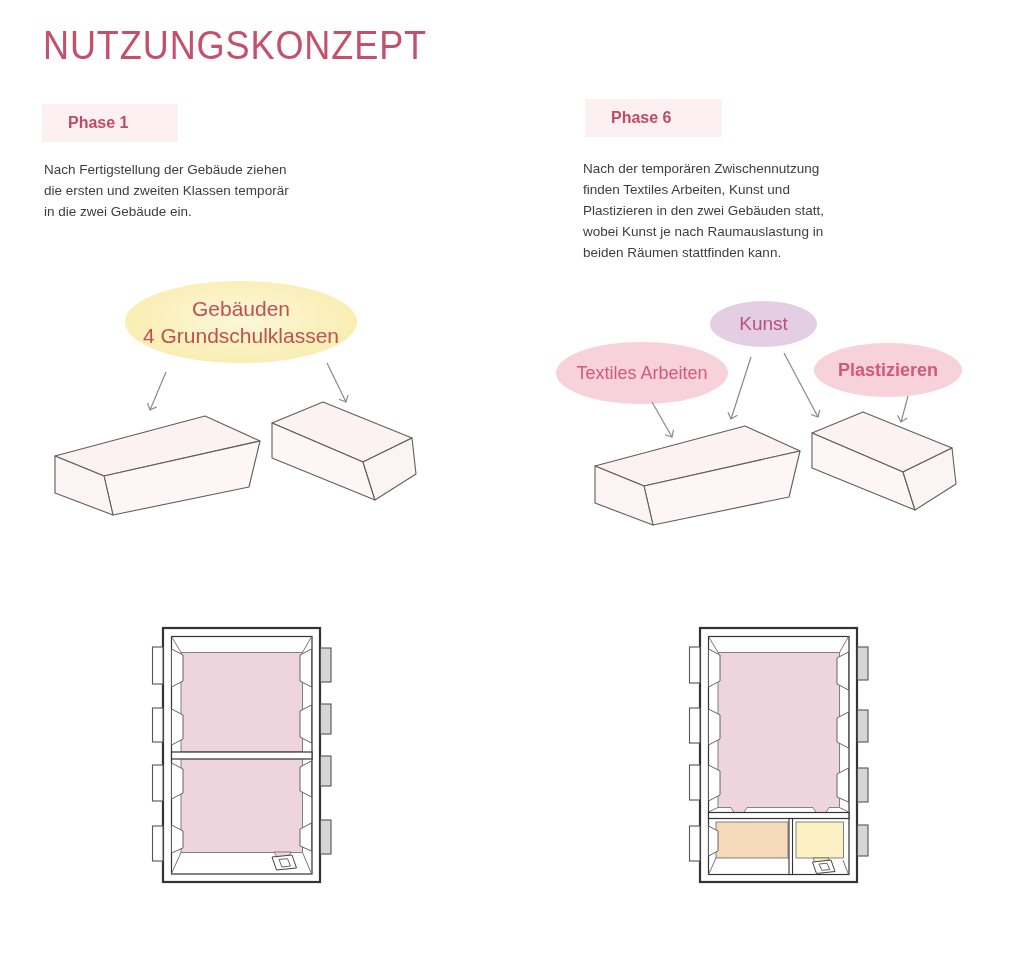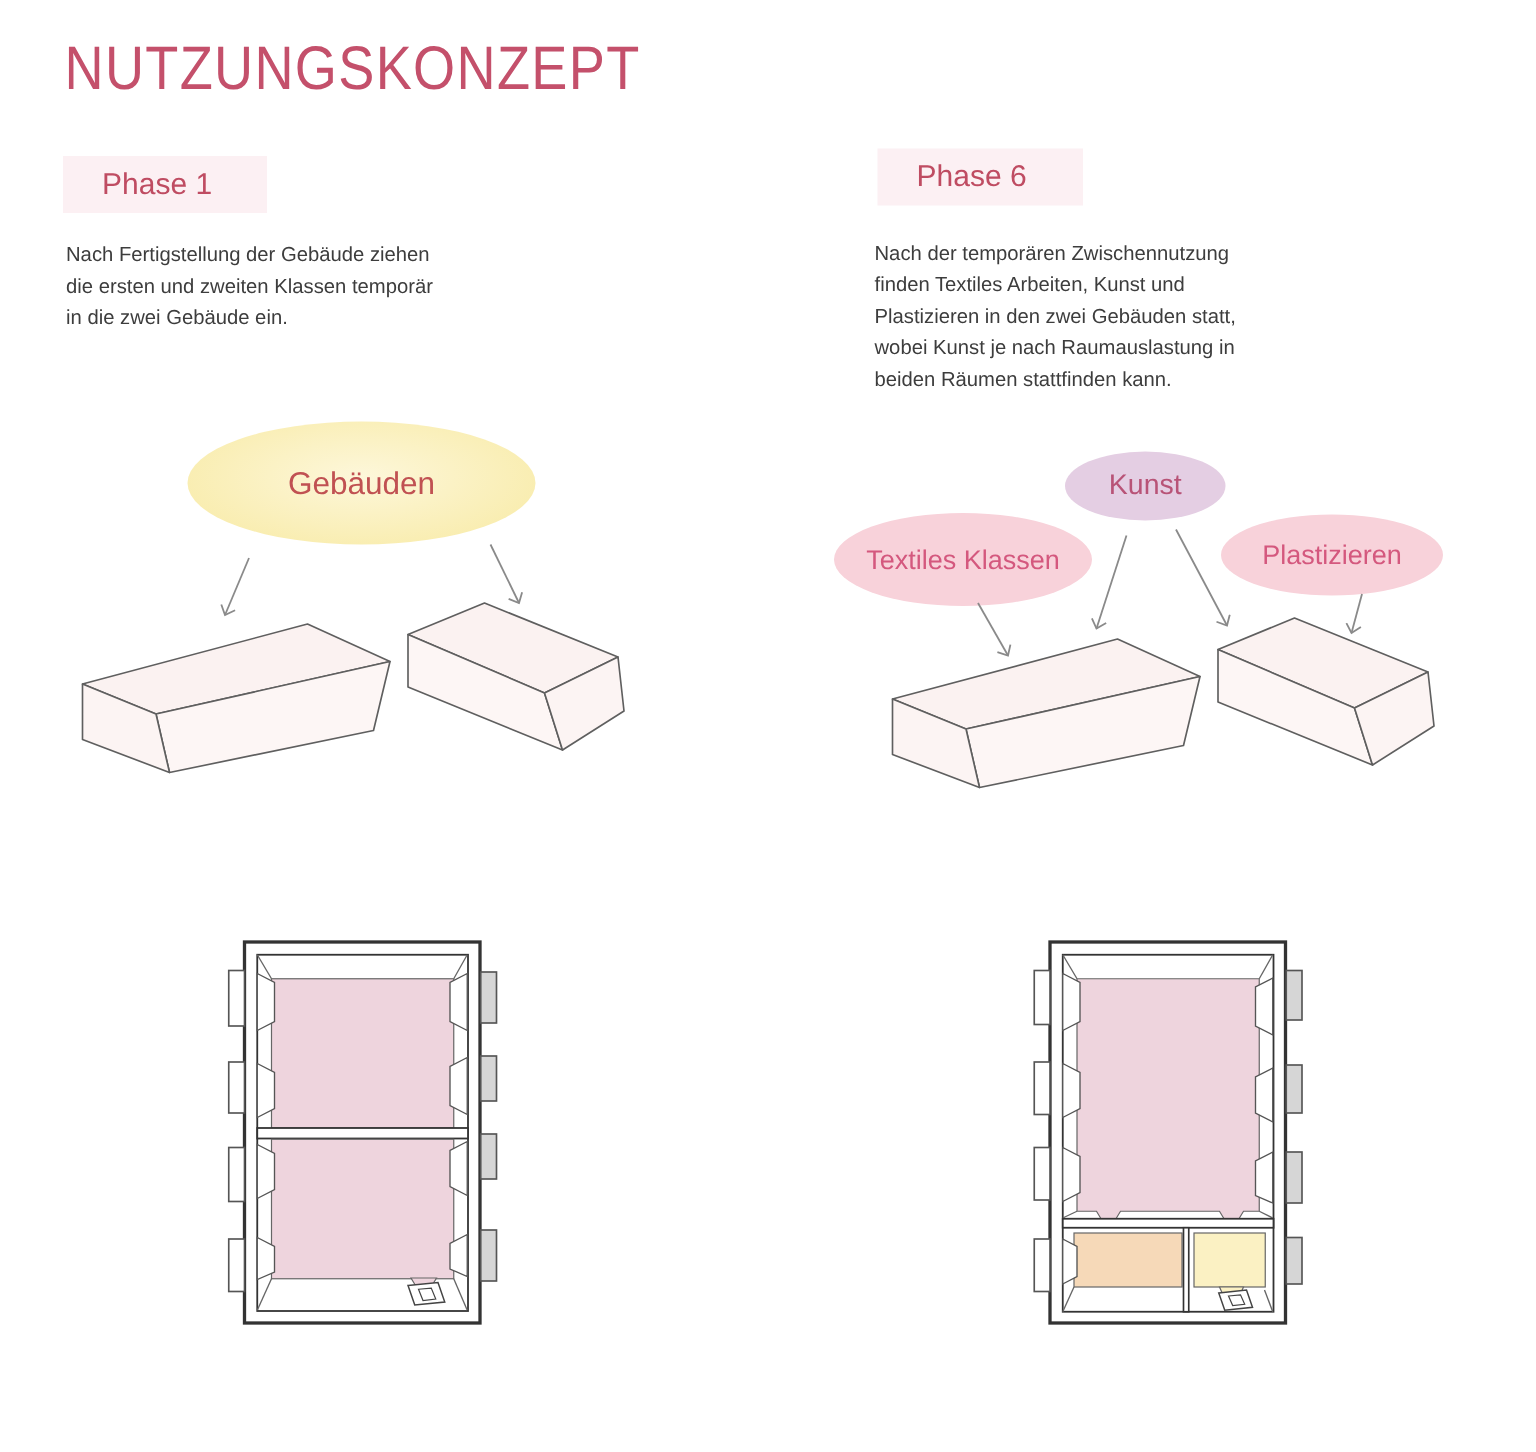--- a/index.html
+++ b/index.html
@@ -2,21 +2,21 @@
 <html style="--accent: #c4506b; --phaseLabel: #bf4c62; --badgeBg: #fcf0f3; --bodyText: #3d3d3d; --bubbleYellow: #f9edb0; --bubbleYellowCenter: #fdf7da; --bubbleYellowText: #c05152; --bubblePink: #f8d2da; --bubblePinkText: #d4587e; --bubbleLavender: #e4cee3; --bubbleLavenderText: #b85377; --boxTop: #fbf2f1; --boxFront: #fdf6f5; --boxEnd: #fcf4f3; --boxStroke: #5f5f5f; --boxLabel: #ca4f62; --arrow: #8a8a8a; --planStroke: #333333; --planLight: #666666; --roomPink: #eed4dd; --roomOrange: #f6d9b8; --roomYellow: #fbf1c3; --tabGray: #d6d6d6;"><head>
 <meta charset="utf-8">
 <style>
   html,body{margin:0;padding:0;background:#fff;}
   body{width:1024px;height:968px;position:relative;overflow:hidden;
        font-family:"Liberation Sans", sans-serif;}
   .abs{position:absolute;}
   .title{left:43px;top:22px;font-size:41px;font-weight:300;letter-spacing:1px;
          color:var(--accent);transform:scaleX(.88);transform-origin:left top;white-space:nowrap;}
   .badge{height:38px;background:var(--badgeBg);display:flex;align-items:center;}
-  .badge span{font-size:20px;color:var(--phaseLabel);padding-left:26px;}
+  .badge span{font-size:16px;color:var(--phaseLabel);padding-left:26px;font-weight:bold;}
   .para{font-size:13.5px;line-height:21px;color:var(--bodyText);white-space:pre-line;}
   .bubble{border-radius:50%;display:flex;flex-direction:column;align-items:center;
           justify-content:center;text-align:center;}
   .bubble-yellow{background:radial-gradient(ellipse at 50% 45%, var(--bubbleYellowCenter) 0%, var(--bubbleYellow) 75%);}
   .bubble-yellow div{font-size:21px;line-height:27px;color:var(--bubbleYellowText);}
   .bubble-pink{background:var(--bubblePink);}
   .bubble-pink div{font-size:18px;color:var(--bubblePinkText);}
   .bubble-lav{background:var(--bubbleLavender);text-align:right;}
   .bubble-lav div{font-size:19px;color:var(--bubbleLavenderText);}
   .boxlabel{width:160px;height:32px;line-height:32px;text-align:center;font-size:27px;
@@ -39,29 +39,30 @@
   <span>Phase 6</span>
 </div>
 <div class="abs para" style="left:583px;top:158px;width:270px;">Nach der temporären Zwischennutzung
 finden Textiles Arbeiten, Kunst und
 Plastizieren in den zwei Gebäuden statt,
 wobei Kunst je nach Raumauslastung in
 beiden Räumen stattfinden kann.</div>
 
 <div class="abs bubble bubble-yellow" style="left:125px;top:281px;width:232px;height:82px;">
   <div>Gebäuden</div>
+  <div>4 Grundschulklassen</div>
 </div>
 
 <div class="abs bubble bubble-pink" style="left:556px;top:342px;width:172px;height:62px;">
-  <div>Textiles Klassen</div>
+  <div>Textiles Arbeiten</div>
 </div>
 <div class="abs bubble bubble-lav" style="left:710px;top:301px;width:107px;height:46px;">
   <div>Kunst</div>
 </div>
-<div class="abs bubble bubble-pink" style="left:814px;top:343px;width:148px;height:54px;">
+<div class="abs bubble bubble-pink" style="left:814px;top:343px;width:148px;height:54px;font-weight:bold;">
   <div>Plastizieren</div>
 </div>
 
 <div class="abs boxlabel" style="left:107px;top:461px;transform:rotate(-17deg);">Neubau</div>
 <div class="abs boxlabel" style="left:243px;top:443px;transform:rotate(20deg);">Bestand</div>
 <div class="abs boxlabel" style="left:647px;top:471px;transform:rotate(-17deg);">Neubau</div>
 <div class="abs boxlabel" style="left:783px;top:453px;transform:rotate(20deg);">Bestand</div>
 
 <svg width="1024" height="968" viewBox="0 0 1024 968">
   <defs>

